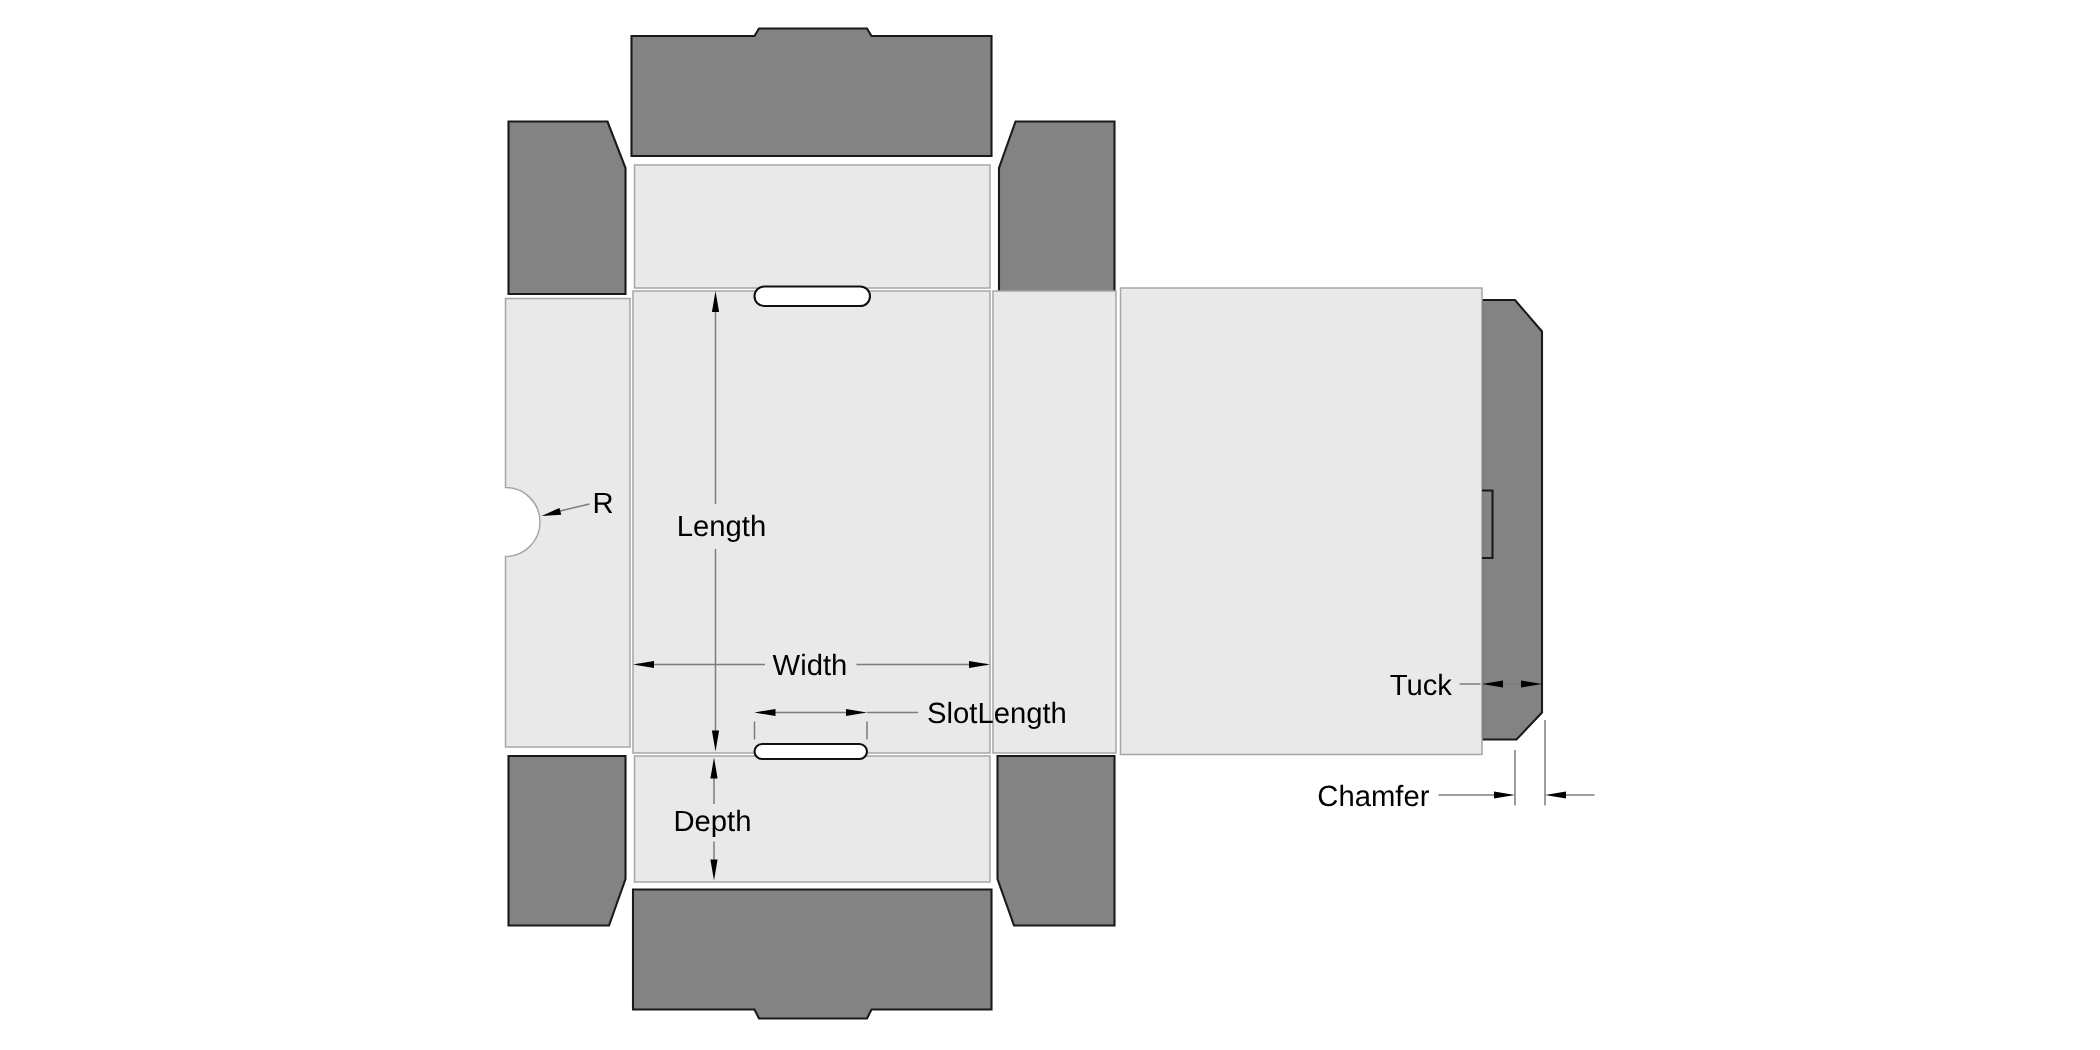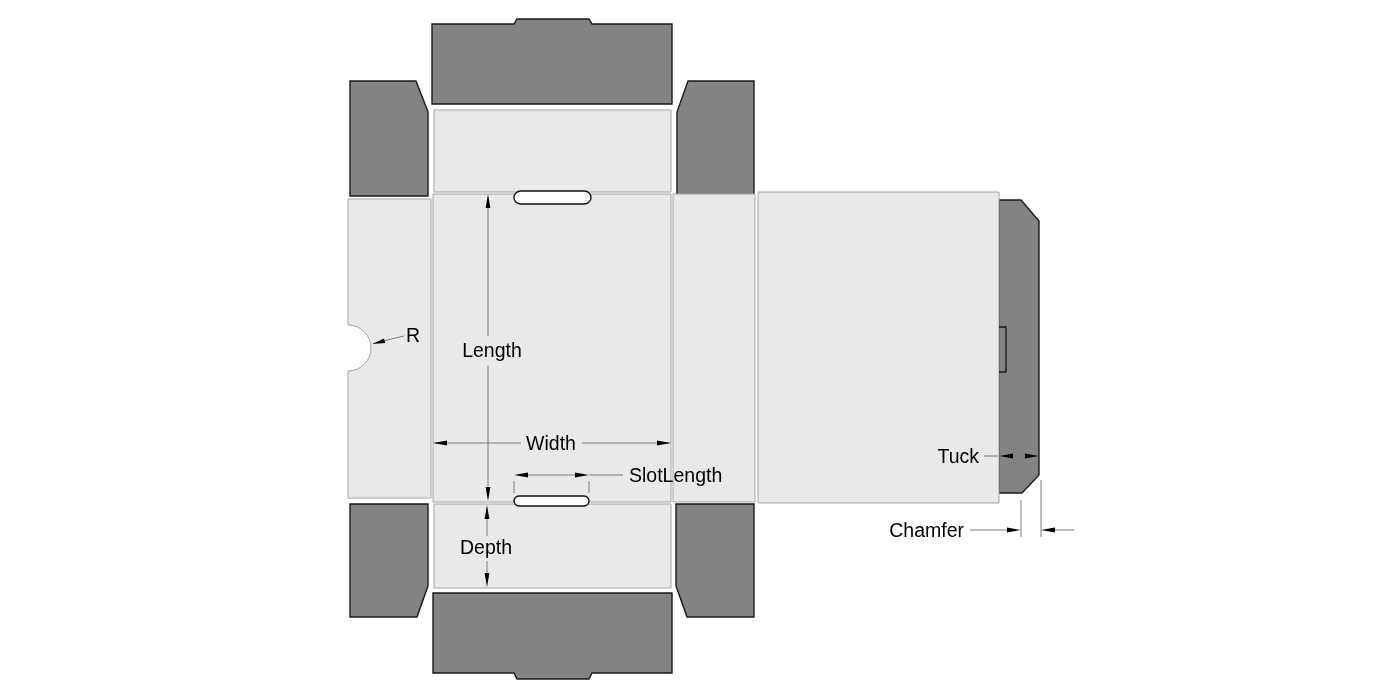--- a/index.html
+++ b/index.html
@@ -3,21 +3,20 @@
 <meta charset="utf-8">
 <style>
   html, body { margin: 0; padding: 0; background: var(--background, #fff); }
   .stage {
     position: relative;
     width: 1236px;
     height: 700px;
     background: var(--background, #fff);
     overflow: hidden;
     font-family: "Liberation Sans", sans-serif;
-    padding-left: 11px;
   }
   svg { display: block; width: 1400px; height: 700px; }
   .flap  { fill: var(--flap-fill);  stroke: var(--flap-stroke);  stroke-width: 1.4; }
   .panel { fill: var(--panel-fill); stroke: var(--panel-stroke); stroke-width: 1; }
   .slot  { fill: var(--slot-fill);  stroke: var(--slot-stroke);  stroke-width: 1.4; }
   .slit  { fill: none;              stroke: var(--flap-stroke);  stroke-width: 1.4; }
   .dim   { stroke: var(--dim-line); stroke-width: 1; fill: none; }
   .arrow { fill: var(--dim-text); stroke: none; }
   .lbl   { font: 19.5px "Liberation Sans", sans-serif; fill: var(--dim-text); }
 </style>

